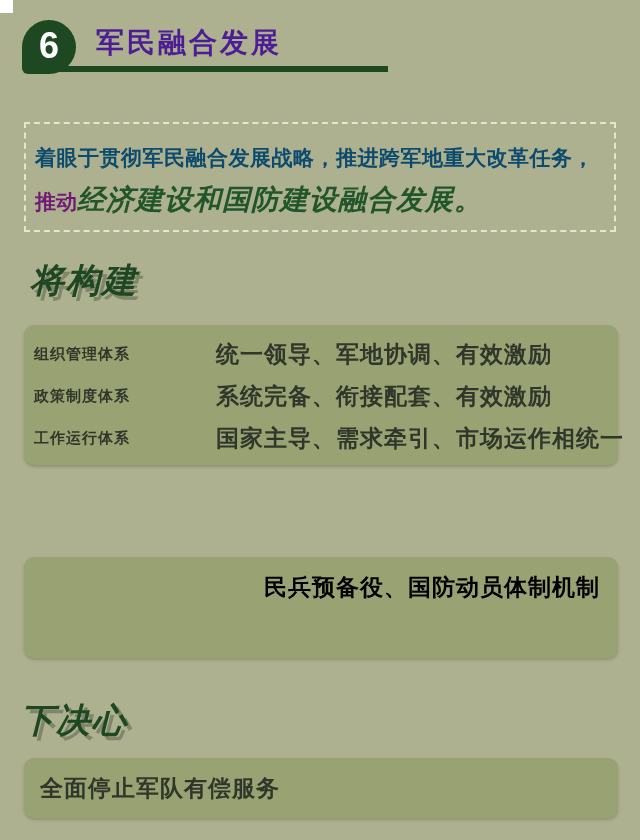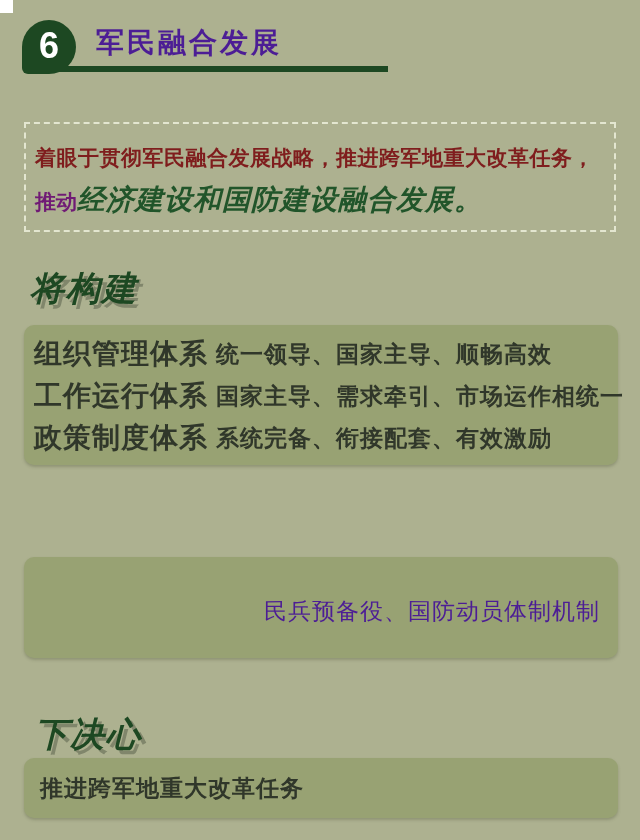--- a/index.html
+++ b/index.html
@@ -40,64 +40,64 @@
   }
 
   
   .intro-box {
     position: absolute; left: 24px; top: 122px; width: 592px; height: 110px;
     box-sizing: border-box;
     border: 2px dashed #e3e6d0;
     padding: 14px 8px 0 9px;
   }
   .intro-line1 {
-    font-size: 21px; font-weight: bold; color: #7f1d1d;
+    font-size: 21px; font-weight: bold; color: #0c4a6e;
     letter-spacing: 0.5px; line-height: 40px; white-space: nowrap;
   }
   .intro-line2 { line-height: 44px; white-space: nowrap; }
   .intro-prefix { font-size: 21px; font-weight: bold; color: #701a75; }
   .intro-emphasis {
     font-size: 28px; font-weight: bold; font-style: italic;
     color: #21552a; letter-spacing: 1px; margin-top: 30px;
   }
 
   
   .sec-heading {
     position: absolute; margin: 0;
     font-size: 34px; font-weight: bold; font-style: italic;
     color: #1d4822; letter-spacing: 2px;
     text-shadow: 4px 4px 0 rgba(105, 110, 88, 0.65);
   }
-  .heading-build  { left: 30px;  top: 258px; margin-top: 8px; }
+  .heading-build  { left: 30px;  top: 258px; }
   .heading-improve{ right: 28px; top: 503px; }
-  .heading-resolve{ left: 34px;  top: 698px; margin-top: 14px; }
+  .heading-resolve{ left: 20px;  top: 698px; }
 
   
   .panel {
     position: absolute; left: 24px; width: 594px;
     background: #98a273; border-radius: 10px;
     box-sizing: border-box;
     box-shadow: 0 2px 3px rgba(90, 95, 70, 0.35);
   }
   .panel-build { top: 325px; height: 140px; padding: 8px 0 0 10px; }
   .build-row { display: flex; align-items: center; height: 42px; }
   .build-label {
     width: 182px; flex: 0 0 182px;
-    font-size: 28px; font-weight: bold; color: #30372а;
+    font-size: 15px; font-weight: bold; color: #30372а;
     color: #30372a; letter-spacing: 1px; white-space: nowrap;
   }
   .build-desc {
     font-size: 23px; font-weight: bold; color: #30372a;
     letter-spacing: 1px; white-space: nowrap;
   }
 
   .panel-improve { top: 557px; height: 101px; padding: 9px 18px 0 0; text-align: right; }
   .improve-line {
-    font-size: 23px; font-weight: normal; color: #4c1d95;
-    letter-spacing: 1px; line-height: 42px; white-space: nowrap; margin-top: 24px;
+    font-size: 23px; font-weight: bold; color: #000000;
+    letter-spacing: 1px; line-height: 42px; white-space: nowrap;
   }
 
   .panel-resolve { top: 758px; height: 60px; padding: 0 0 0 16px; display: flex; align-items: center; }
   .resolve-line {
     font-size: 23px; font-weight: bold; color: #30372a;
     letter-spacing: 1px; white-space: nowrap;
   }
 </style>
 </head>
 <body>
@@ -115,36 +115,36 @@
   <div class="intro-box">
     <div class="intro-line1">着眼于贯彻军民融合发展战略，推进跨军地重大改革任务，</div>
     <div class="intro-line2"><span class="intro-prefix">推动</span><span class="intro-emphasis">经济建设和国防建设融合发展。</span></div>
   </div>
 
   <h2 class="sec-heading heading-build">将构建</h2>
 
   <div class="panel panel-build">
     <div class="build-row">
       <span class="build-label">组织管理体系</span>
-      <span class="build-desc">统一领导、国家主导、顺畅高效</span>
+      <span class="build-desc">统一领导、军地协调、有效激励</span>
+    </div>
+    <div class="build-row">
+      <span class="build-label">政策制度体系</span>
+      <span class="build-desc">系统完备、衔接配套、有效激励</span>
     </div>
     <div class="build-row">
       <span class="build-label">工作运行体系</span>
       <span class="build-desc">国家主导、需求牵引、市场运作相统一</span>
-    </div>
-    <div class="build-row">
-      <span class="build-label">政策制度体系</span>
-      <span class="build-desc">系统完备、衔接配套、有效激励</span>
     </div>
   </div>
 
 
   <div class="panel panel-improve">
     <div class="improve-line">民兵预备役、国防动员体制机制</div>
   </div>
 
   <h2 class="sec-heading heading-resolve">下决心</h2>
 
   <div class="panel panel-resolve">
-    <div class="resolve-line">推进跨军地重大改革任务</div>
+    <div class="resolve-line">全面停止军队有偿服务</div>
   </div>
 
 </div>
 
 </body></html>

